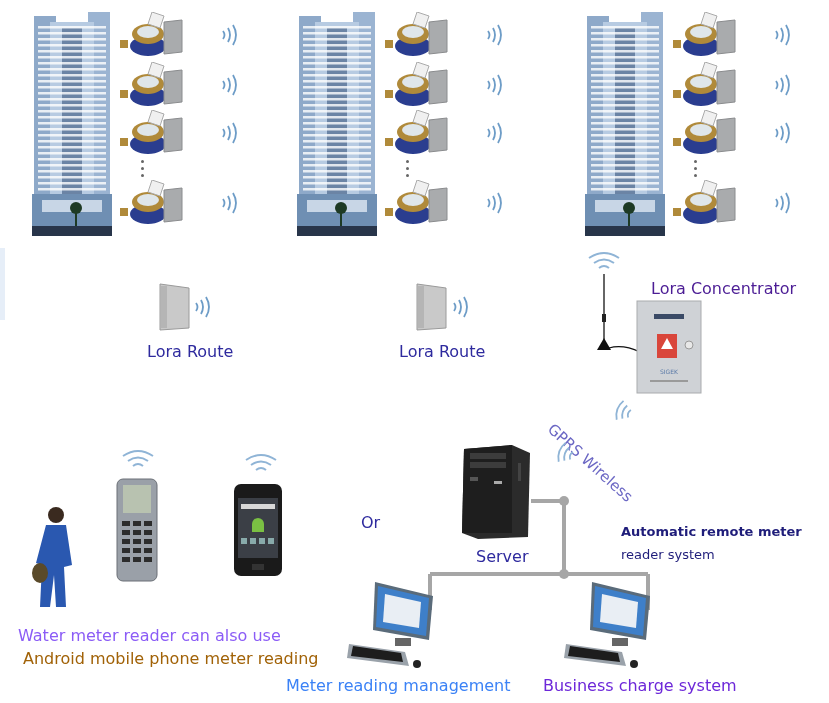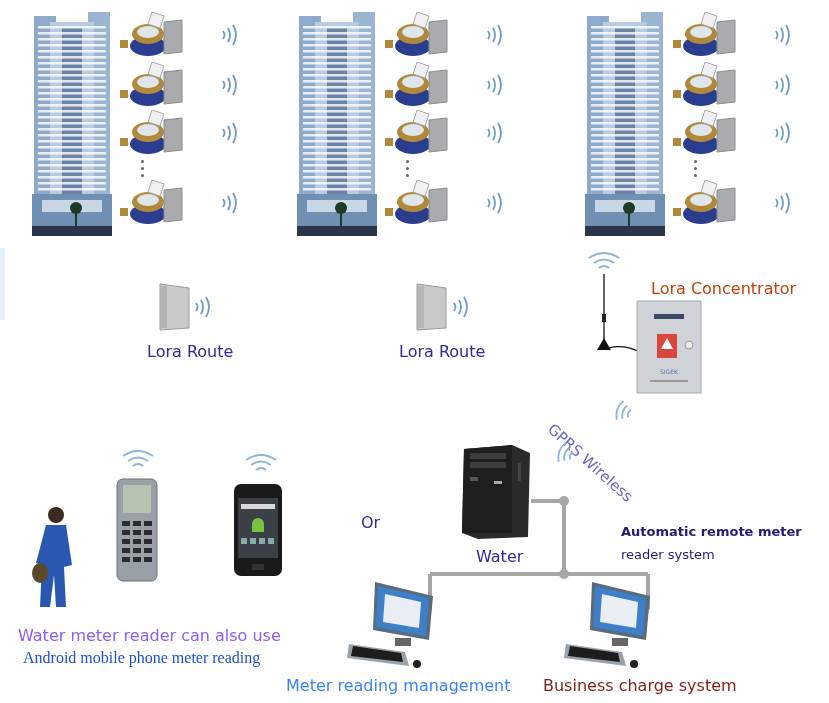--- a/index.html
+++ b/index.html
@@ -396,21 +396,21 @@
         <path d="M12 18 Q17 14 22 18"></path>
       </g>
     </svg>
 </div>
 <svg class="abs" style="left:595px;top:270px;" width="50" height="90" viewBox="0 0 50 90">
   <line x1="9" y1="4" x2="9" y2="70" stroke="#333" stroke-width="1.5"></line>
   <rect x="7" y="44" width="4" height="8" fill="#222"></rect>
   <path d="M2 80 L9 68 L16 80 Z" fill="#111"></path>
   <path d="M14 78 Q28 74 45 82" fill="none" stroke="#111" stroke-width="1.3"></path>
 </svg>
-<div class="label lbl-lg" style="left:651px;top:279px;color:#c2410c;">Lora Concentrator</div>
+<div class="label lbl-lg" style="left:651px;top:279px;color:#4c1d95;">Lora Concentrator</div>
 <svg class="abs" style="left:636px;top:300px;" width="66" height="94" viewBox="0 0 66 94">
   <rect x="1" y="1" width="64" height="92" fill="#cfd2d6" stroke="#a9abae"></rect>
   <rect x="18" y="14" width="30" height="5" fill="#3a4a66"></rect>
   <rect x="21" y="34" width="20" height="24" fill="#d9463b"></rect>
   <polygon points="31,38 37,49 25,49" fill="#fff"></polygon>
   <circle cx="53" cy="45" r="4" fill="#e8e8e8" stroke="#999"></circle>
   <text x="33" y="74" font-size="6" fill="#5a7aa8" text-anchor="middle" font-family="DejaVu Sans, sans-serif">SIGEK</text>
   <rect x="14" y="80" width="38" height="2" fill="#9a9a9a"></rect>
 </svg>
 
@@ -447,21 +447,21 @@
 </svg>
 <svg class="abs" style="left:460px;top:443px;" width="72" height="96" viewBox="0 0 72 96">
   <polygon points="4,6 52,2 70,10 68,94 18,96 2,90" fill="#2b2b2b"></polygon>
   <polygon points="4,6 52,2 52,90 2,90" fill="#1e1e1e"></polygon>
   <rect x="10" y="10" width="36" height="6" fill="#3c3c3c"></rect>
   <rect x="10" y="19" width="36" height="6" fill="#3c3c3c"></rect>
   <rect x="10" y="34" width="8" height="4" fill="#555"></rect>
   <rect x="34" y="38" width="8" height="3" fill="#aaa"></rect>
   <rect x="58" y="20" width="3" height="18" fill="#444"></rect>
 </svg>
-<div class="label lbl-lg" style="left:476px;top:547px;">Water</div>
+<div class="label lbl-lg" style="left:476px;top:547px;">Server</div>
 
 <div class="label lbl-sm" style="left:621px;top:524px;font-weight:bold;">Automatic remote meter</div>
 <div class="label lbl-sm" style="left:621px;top:547px;">reader system</div>
 
 <div class="label lbl-lg" style="left:361px;top:513px;">Or</div>
 
 <svg class="abs" style="left:345px;top:578px;" width="90" height="92" viewBox="0 0 90 92">
   <polygon points="30,4 88,18 84,62 28,52" fill="#5a6b7a"></polygon>
   <polygon points="33,8 84,20 81,58 31,49" fill="#3e7fc9"></polygon>
   <polygon points="40,16 76,24 74,50 38,44" fill="#e9eef4"></polygon>
@@ -473,21 +473,21 @@
 <svg class="abs" style="left:562px;top:578px;" width="90" height="92" viewBox="0 0 90 92">
   <polygon points="30,4 88,18 84,62 28,52" fill="#5a6b7a"></polygon>
   <polygon points="33,8 84,20 81,58 31,49" fill="#3e7fc9"></polygon>
   <polygon points="40,16 76,24 74,50 38,44" fill="#e9eef4"></polygon>
   <rect x="50" y="60" width="16" height="8" fill="#666"></rect>
   <polygon points="4,66 60,74 64,88 2,80" fill="#9aa2aa"></polygon>
   <polygon points="8,68 56,75 58,84 6,78" fill="#1d1d1d"></polygon>
   <circle cx="72" cy="86" r="4" fill="#222"></circle>
 </svg>
 <div class="label lbl-lg" style="left:286px;top:676px;color:#3b82f6;">Meter reading management</div>
-<div class="label lbl-lg" style="left:543px;top:676px;color:#7f1d1d;">Business charge system</div>
+<div class="label lbl-lg" style="left:543px;top:676px;color:#6d28d9;">Business charge system</div>
 
 <svg class="abs" style="left:28px;top:505px;" width="52" height="104" viewBox="0 0 52 104">
   <circle cx="28" cy="10" r="8" fill="#3a2a1f"></circle>
   <path d="M18 20 L38 20 L44 60 L36 62 L38 102 L28 102 L26 70 L22 102 L12 102 L14 60 L8 58 Z" fill="#2a58b0"></path>
   <ellipse cx="12" cy="68" rx="8" ry="10" fill="#5a4a2a"></ellipse>
 </svg>
 <svg class="abs" style="left:115px;top:477px;" width="44" height="106" viewBox="0 0 44 106">
   <rect x="2" y="2" width="40" height="102" rx="6" fill="#9aa0a8" stroke="#6a6f76"></rect>
   <rect x="8" y="8" width="28" height="28" fill="#b8c2b0"></rect>
   <g fill="#2c2c2c">
@@ -534,13 +534,13 @@
 <div class="wifi" style="left:244px;top:452px;">
   <svg viewBox="0 0 34 26">
       <g fill="none" stroke="#8fb4d6" stroke-width="2">
         <path d="M2 8 Q17 -2 32 8"></path>
         <path d="M7 13 Q17 6 27 13"></path>
         <path d="M12 18 Q17 14 22 18"></path>
       </g>
     </svg>
 </div>
 <div class="label lbl-lg" style="left:18px;top:626px;color:#8b5cf6;">Water meter reader can also use</div>
-<div class="label lbl-lg" style="left:23px;top:649px;color:#1d4ed8;font-family:Liberation Serif, serif;">Android mobile phone meter reading</div>
+<div class="label lbl-lg" style="left:23px;top:649px;color:#a16207;">Android mobile phone meter reading</div>
 
 </body></html>

